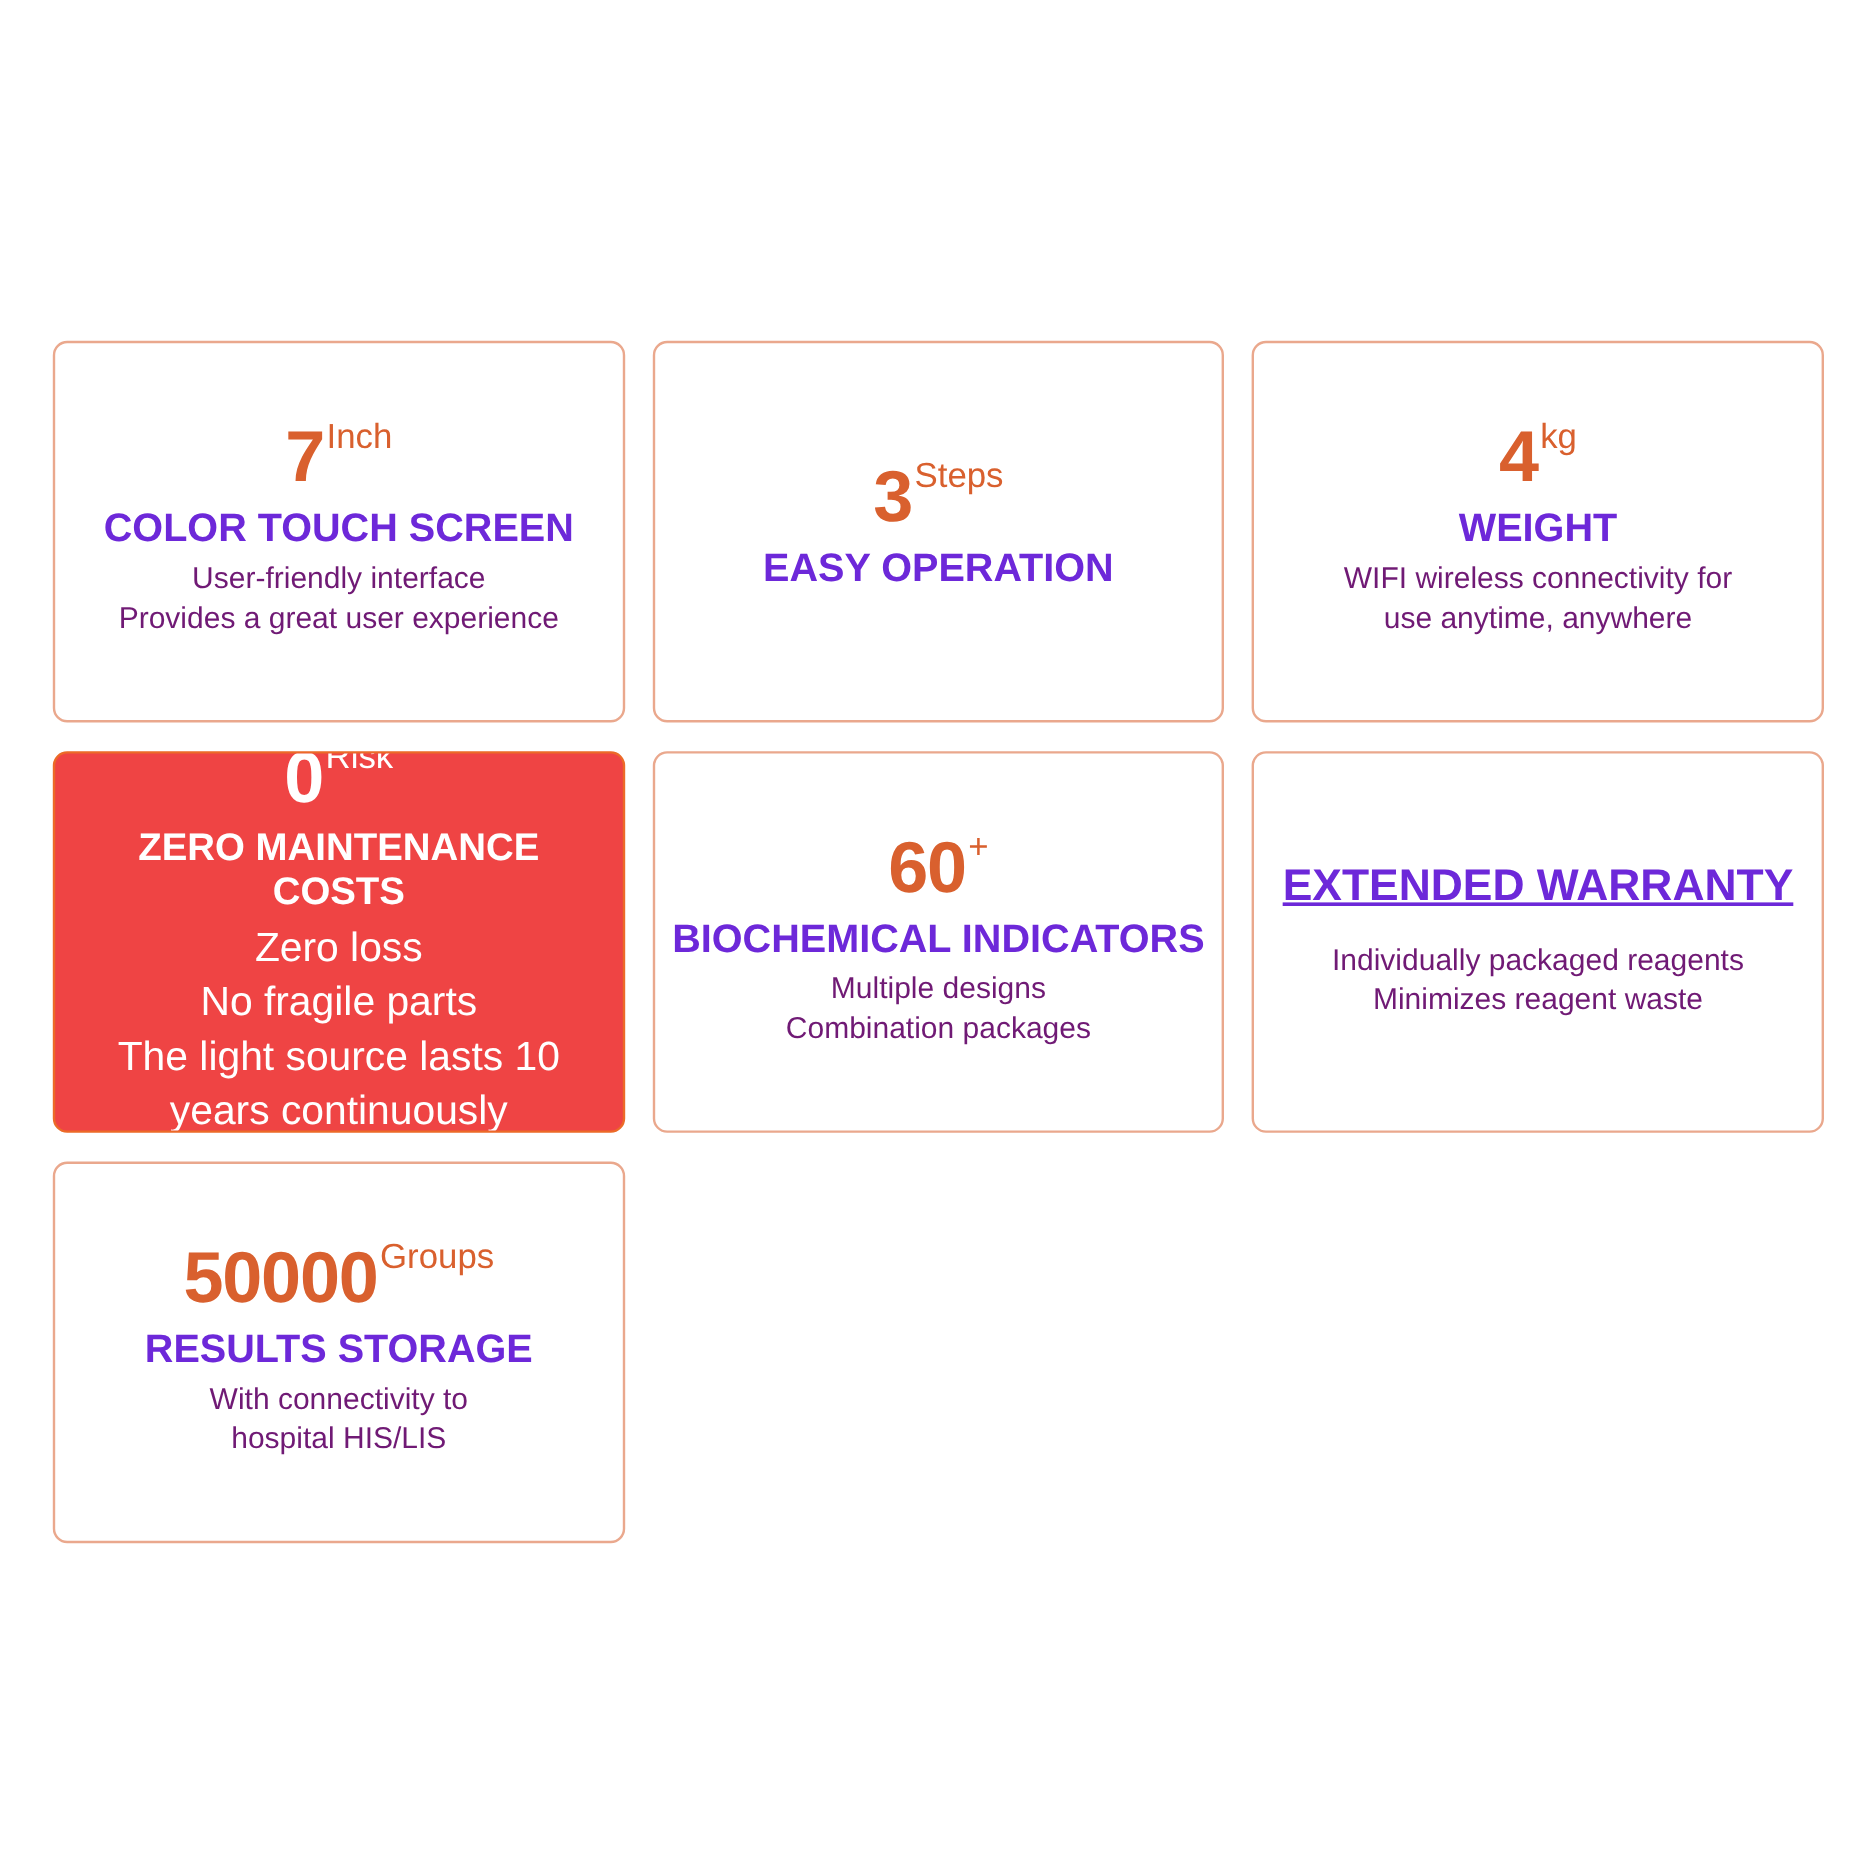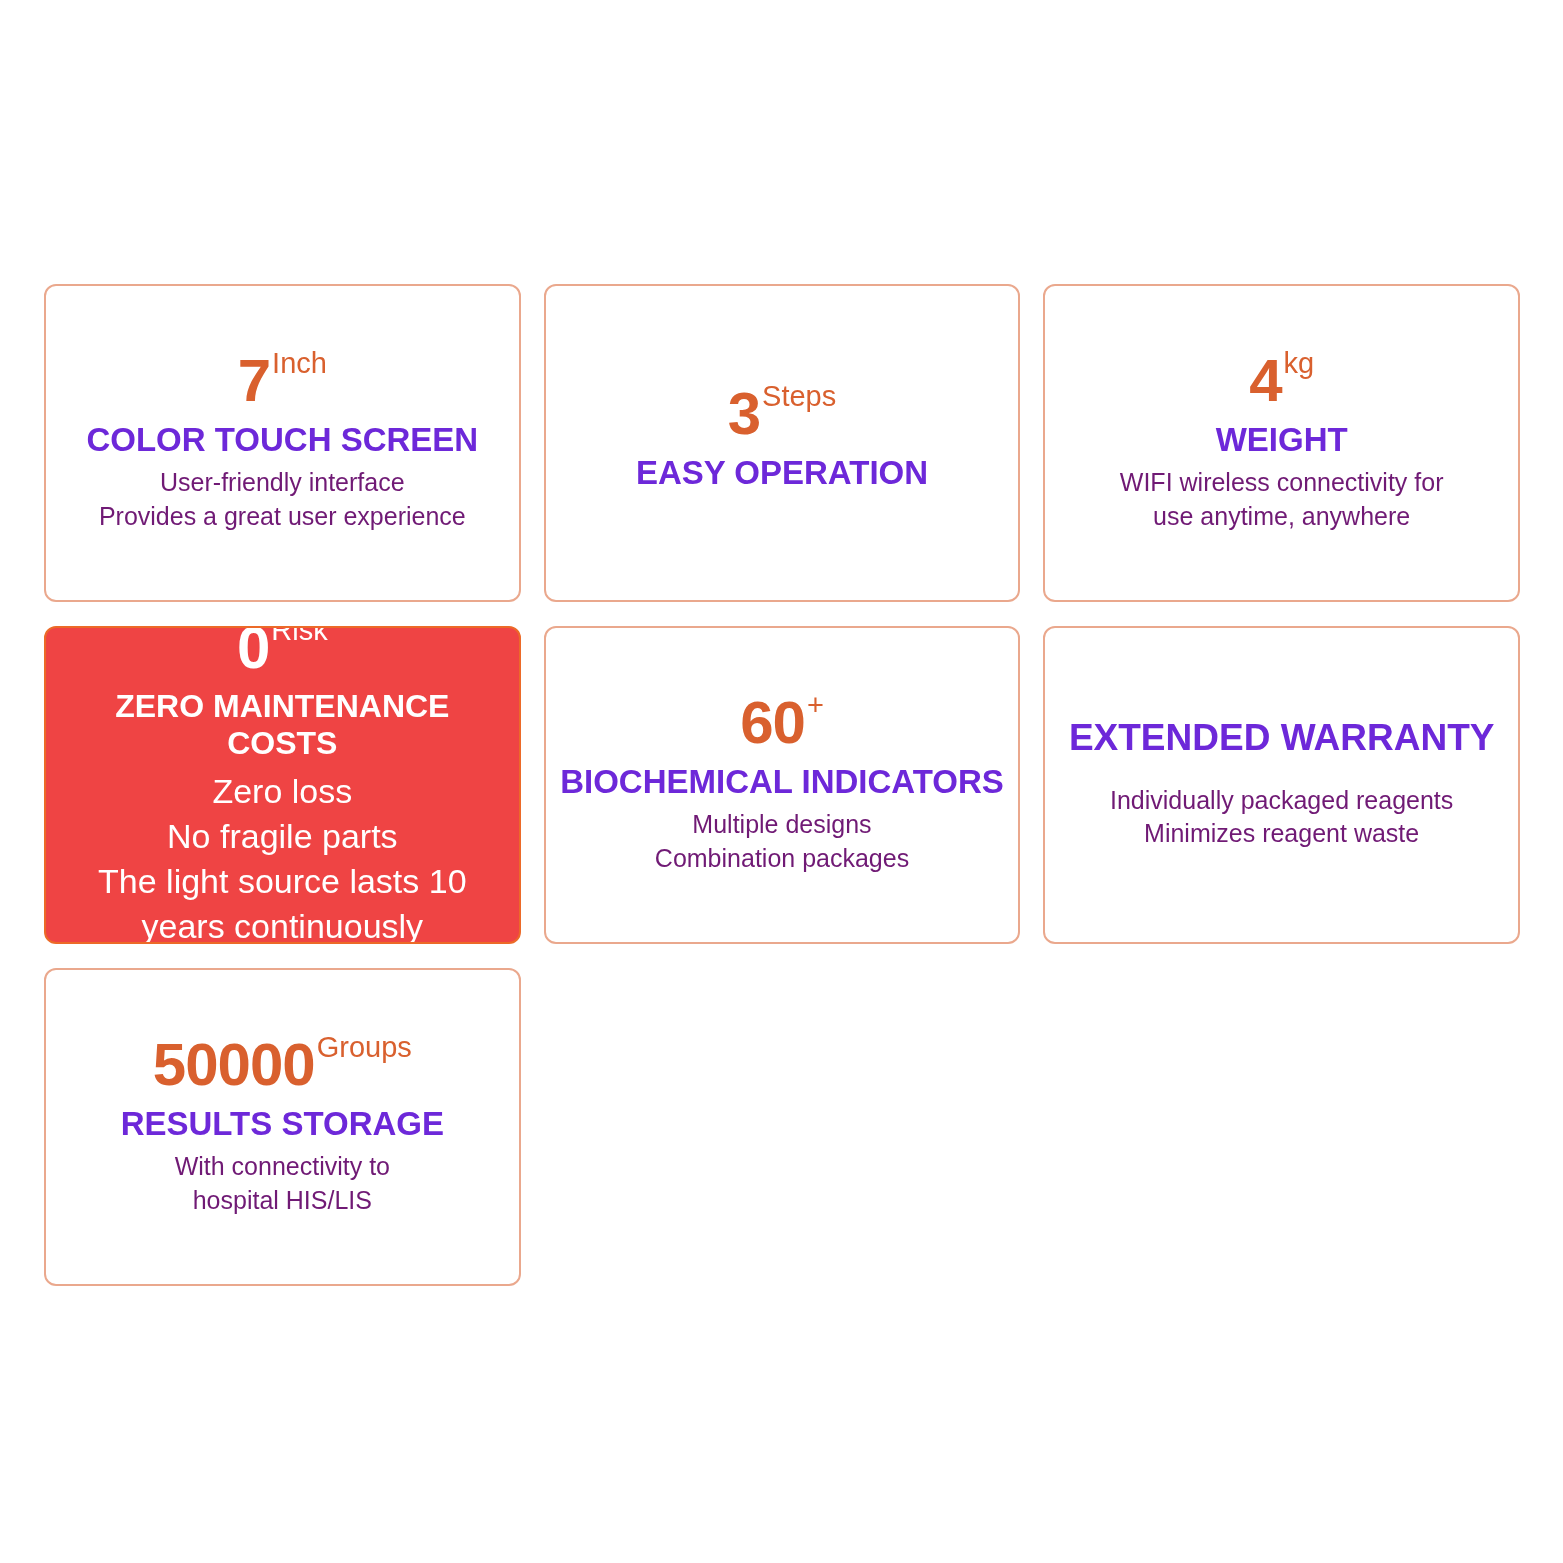--- a/index.html
+++ b/index.html
@@ -99,20 +99,21 @@
   .card.highlight .card-desc {
     color: #ffffff;
     font-size: 34px;
   }
 
   
   .card.no-metric .card-title {
     font-size: 37px;
     line-height: 1.2;
     margin-bottom: 24px;
+    text-decoration: underline;
   }
 </style>
 </head>
 <body>
 
 <div class="feature-grid">
 
   <div class="card">
     <div class="metric">
       <span class="metric-value">7</span><span class="metric-unit">Inch</span>

